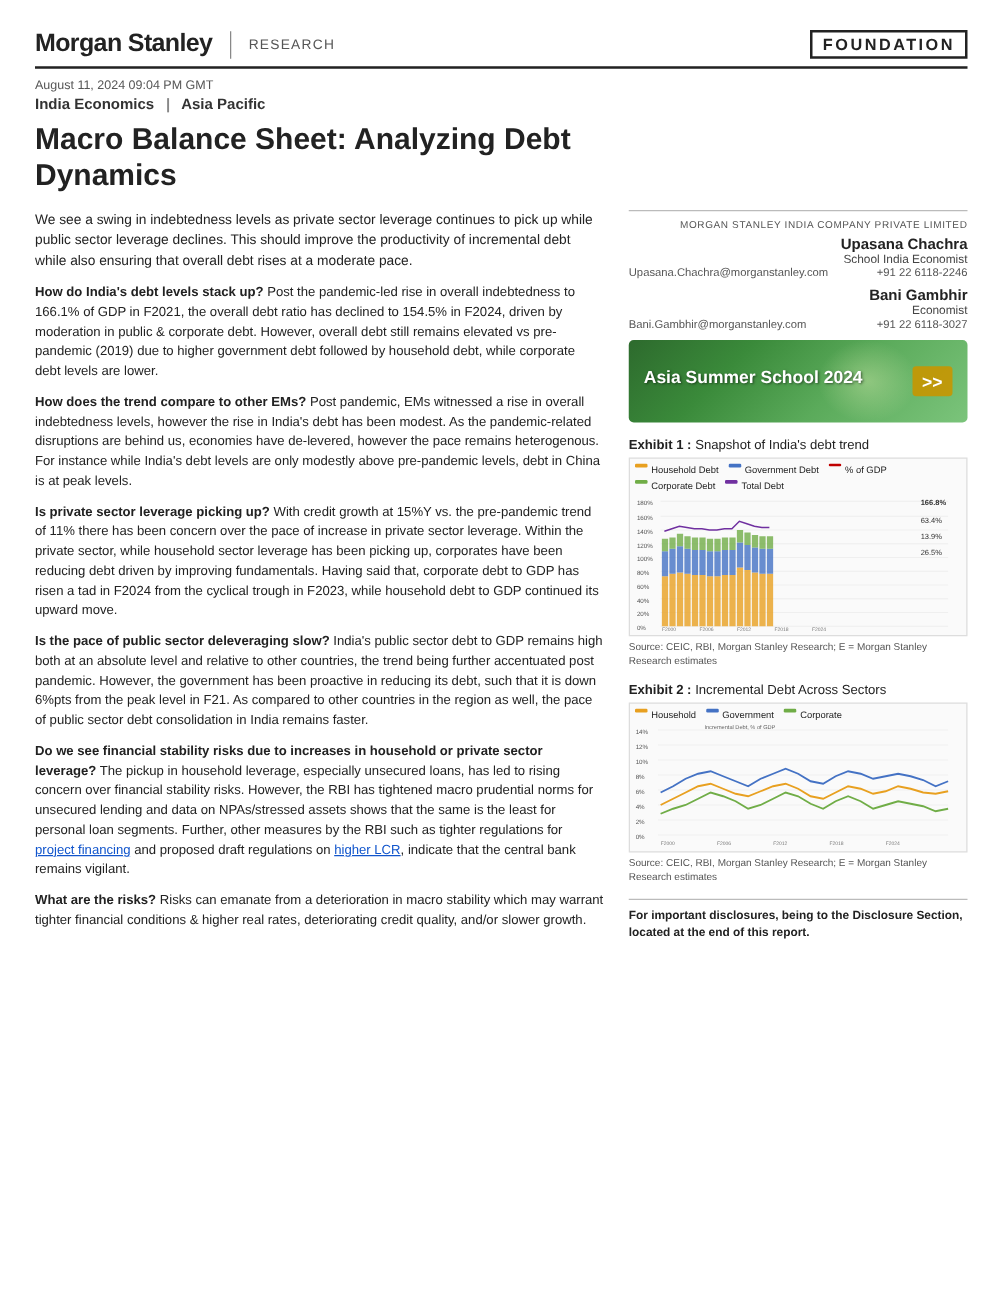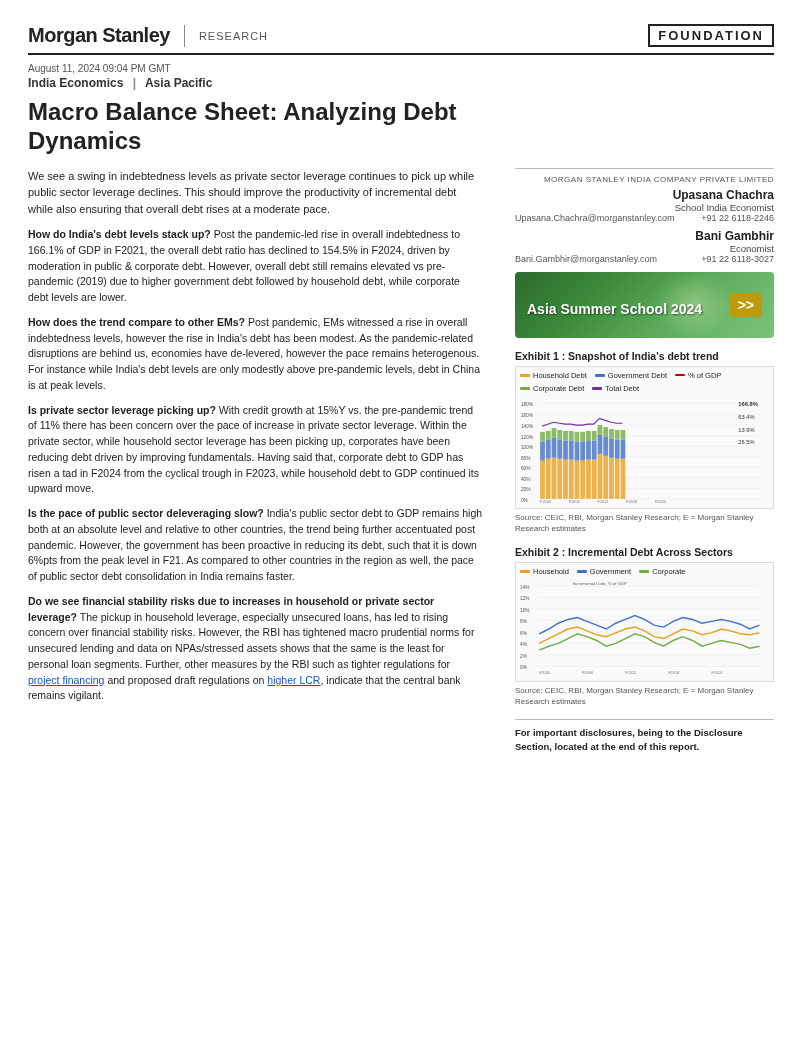--- a/index.html
+++ b/index.html
@@ -75,21 +75,21 @@
     .main-title {
       font-size: 24px;
       font-weight: bold;
       line-height: 1.2;
       margin-bottom: 12px;
       max-width: 450px;
     }
     
     .two-col {
       display: flex;
-      gap: 32px;
+      gap: 20px;
       flex: 1;
     }
     .left-col {
       flex: 0 0 455px;
       max-width: 455px;
     }
     .right-col {
       flex: 1;
       min-width: 0;
     }
@@ -145,21 +145,21 @@
       justify-content: space-between;
     }
     
     .banner {
       width: 100%;
       background: linear-gradient(135deg, #2d6a2d 0%, #3a8a3a 30%, #5aaa5a 60%, #7bc47b 100%);
       border-radius: 4px;
       margin-bottom: 12px;
       padding: 21px 12px;
       display: flex;
-      align-items: flex-end;
+      align-items: flex-start;
       justify-content: space-between;
       min-height: 55px;
       position: relative;
       overflow: hidden;
     }
     .banner-text {
       font-size: 14px;
       font-weight: bold;
       color: #fff;
       text-shadow: 1px 1px 2px rgba(0,0,0,0.5);
@@ -187,21 +187,21 @@
       margin-bottom: 12px;
       border: none;
     }
     .exhibit-title {
       font-size: 10.5px;
       font-weight: bold;
       color: #222;
       margin-bottom: 4px;
     }
     .exhibit-title span {
-      font-weight: bold;
+      font-weight: normal;
       margin-top: 10px;
     }
     .chart-area {
       background: #fafafa;
       border: 1px solid #ddd;
       padding: 4px 4px 2px 4px;
       margin-bottom: 3px;
     }
     .chart-source {
       font-size: 8px;
@@ -211,21 +211,20 @@
     
     .chart-legend {
       display: flex;
       flex-wrap: wrap;
       gap: 4px 8px;
       margin-bottom: 3px;
       font-size: 7.5px;
     }
     .legend-item {
       display: flex;
-      align-items: center;
       gap: 3px;
     }
     .legend-dot {
       width: 10px;
       height: 3px;
       display: inline-block;
       border-radius: 1px;
     }
     
     .bar-chart {
@@ -299,20 +298,23 @@
       </div>
 
       <div class="section-block">
         <strong>Is the pace of public sector deleveraging slow?</strong><span> India's public sector debt to GDP remains high both at an absolute level and relative to other countries, the trend being further accentuated post pandemic. However, the government has been proactive in reducing its debt, such that it is down 6%pts from the peak level in F21. As compared to other countries in the region as well, the pace of public sector debt consolidation in India remains faster.</span>
       </div>
 
       <div class="section-block">
         <strong>Do we see financial stability risks due to increases in household or private sector leverage?</strong><span> The pickup in household leverage, especially unsecured loans, has led to rising concern over financial stability risks. However, the RBI has tightened macro prudential norms for unsecured lending and data on NPAs/stressed assets shows that the same is the least for personal loan segments. Further, other measures by the RBI such as tighter regulations for </span><a class="link-text">project financing</a><span> and proposed draft regulations on </span><a class="link-text">higher LCR</a><span>, indicate that the central bank remains vigilant.</span>
       </div>
 
+      <div class="section-block">
+        <strong>What are the risks?</strong><span> Risks can emanate from a deterioration in macro stability which may warrant tighter financial conditions &amp; higher real rates, deteriorating credit quality, and/or slower growth.</span>
+      </div>
     </div>
 
     <div class="right-col">
 
       <div class="analyst-box">
         <div class="company-name">MORGAN STANLEY INDIA COMPANY PRIVATE LIMITED</div>
 
         <div class="analyst-entry">
           <div class="analyst-name">Upasana Chachra</div>
           <div class="analyst-title">School India Economist</div>

